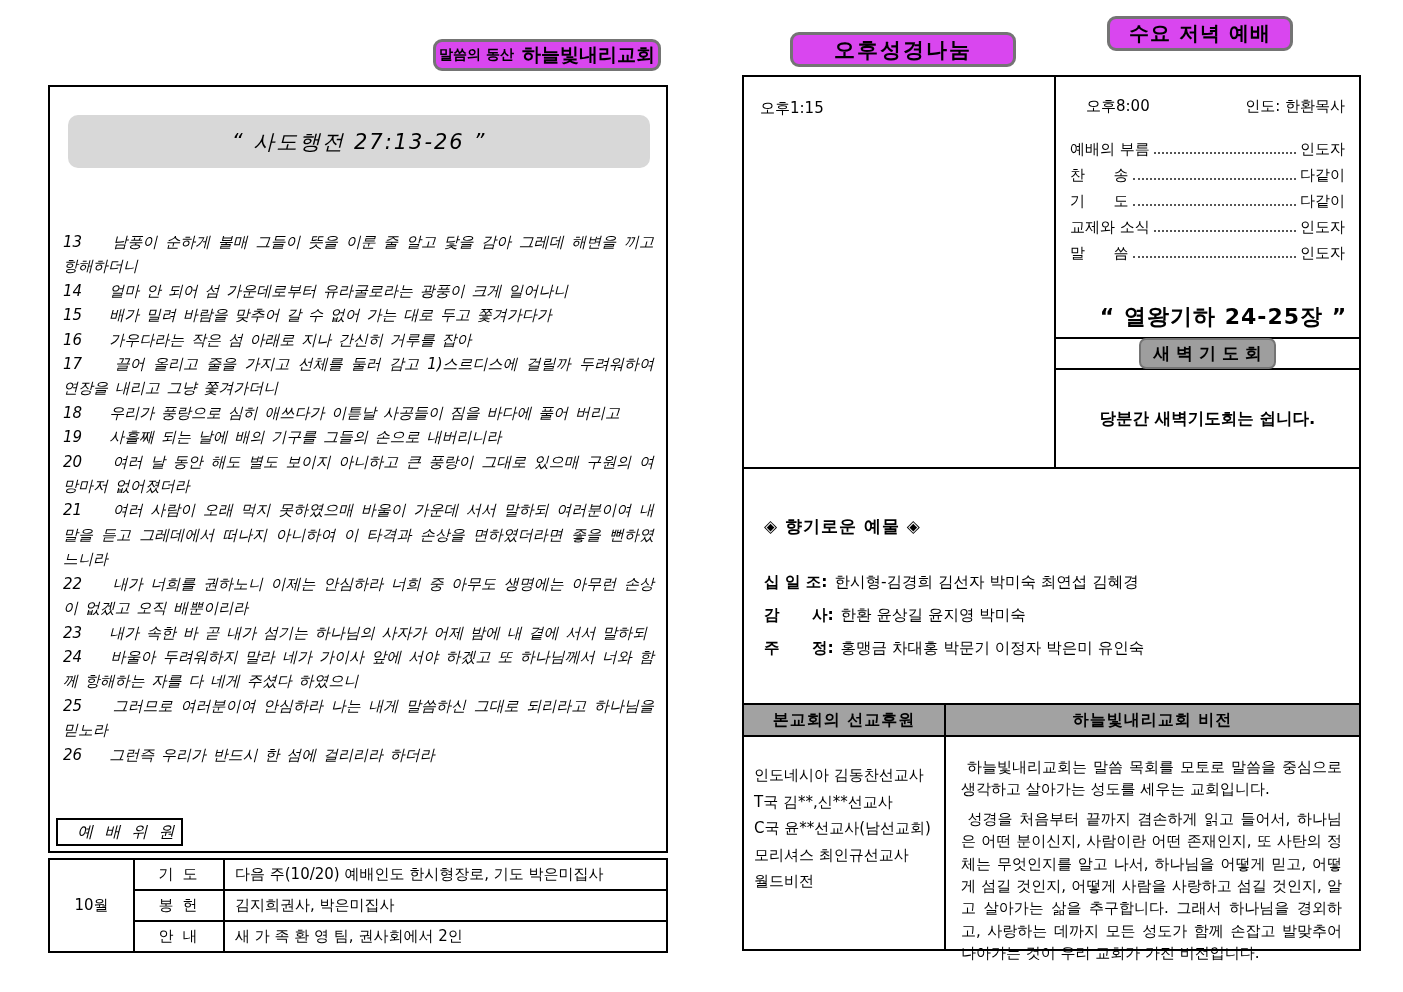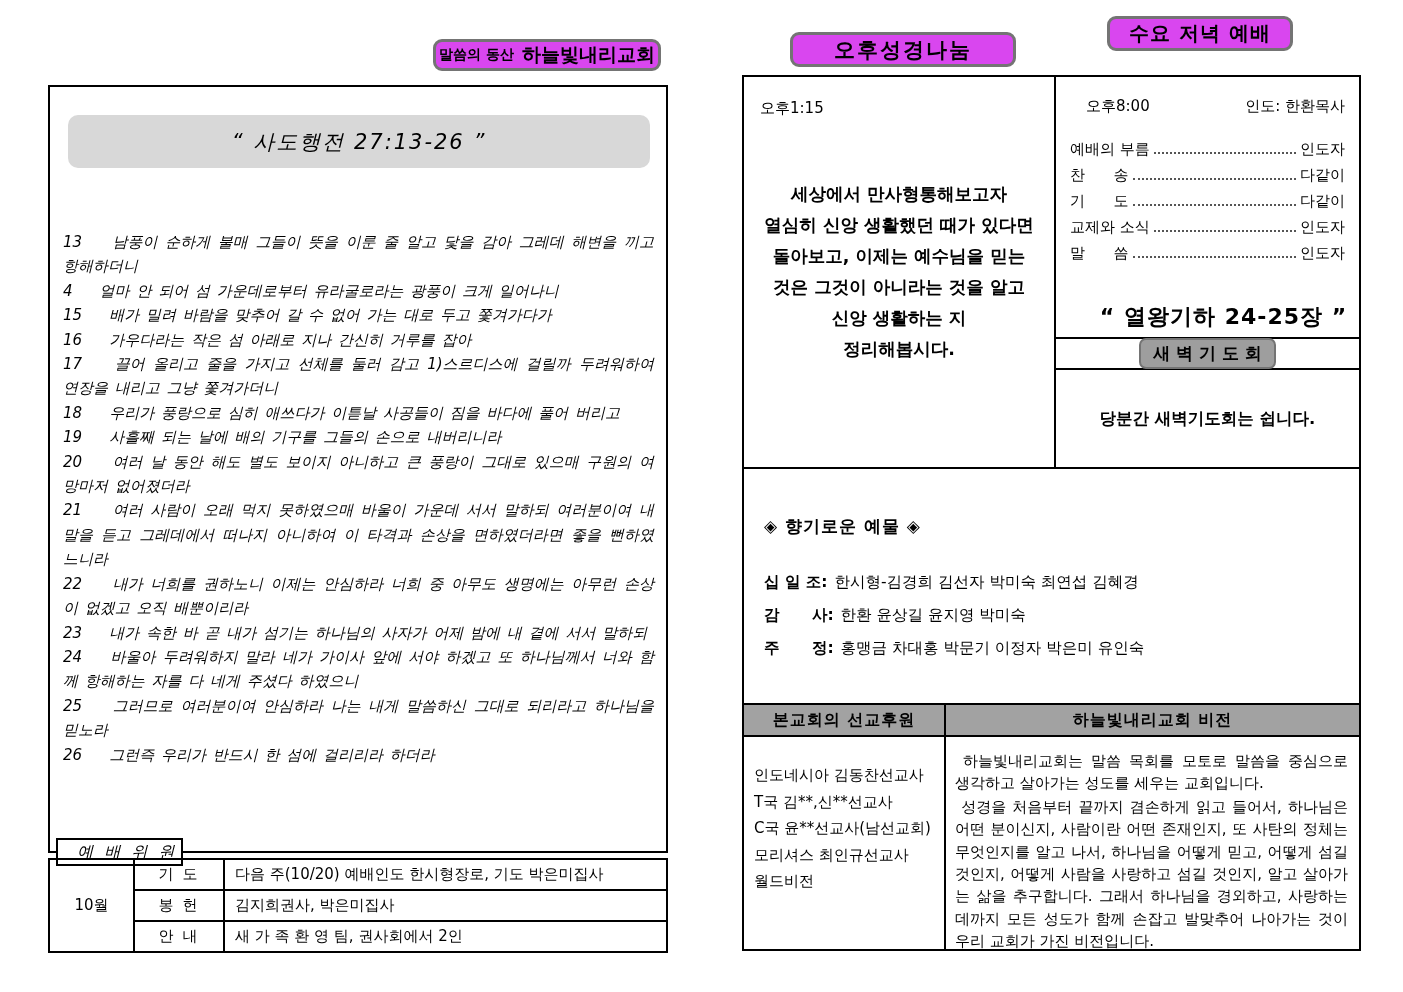--- a/index.html
+++ b/index.html
@@ -24,21 +24,21 @@
   
   #left-page { left:48px; top:85px; width:620px; height:768px;font-style:italic; }
   #title-bar {
     position:absolute; left:18px; right:16px; top:28px; height:53px;
     background:#d8d8d8; border-radius:10px; display:flex; align-items:center;
     justify-content:center; font-size:21px; letter-spacing:2px;
   }
   #scripture { position:absolute; left:13px; right:12px; top:143px; font-size:15px; line-height:24.4px; }
   #scripture p { margin:0; text-align:justify; white-space:pre-wrap; word-spacing:2px; }
   #committee-box {
-    position:absolute; left:6px; top:751px; width:127px; height:28px;
+    position:absolute; left:6px; top:731px; width:127px; height:28px;
     border:2px solid #000; background:#fff; box-sizing:border-box;
     display:flex; align-items:center; justify-content:center; font-size:16px; letter-spacing:3px;padding-left:16px;
   }
   #duty-table { position:absolute; left:48px; top:858px; width:620px; border-collapse:collapse; table-layout:fixed; }
   #duty-table td { border:2px solid #000; font-size:15px; height:29px; padding:0 10px; }
   #duty-table td.c { text-align:center; padding:0 2px; letter-spacing:2px; }
   #duty-table td.month { letter-spacing:0; }
 
   
   #right-page { left:742px; top:75px; width:619px; height:876px; display:flex; flex-direction:column; }
@@ -74,38 +74,38 @@
 
   .bottom-table { flex:1; display:flex; flex-direction:column; min-height:0; }
   .bt-header { display:flex; height:30px; border-bottom:2px solid #000; background:#a2a2a2; font-weight:bold; }
   .bt-h-left  { width:202px; border-right:2px solid #000; display:flex; align-items:center; justify-content:center;
                 font-size:16px; box-sizing:border-box; letter-spacing:1px; }
   .bt-h-right { flex:1; display:flex; align-items:center; justify-content:center; font-size:16px; letter-spacing:1px; }
   .bt-body { flex:1; display:flex; min-height:0; }
   .bt-missions { width:202px; border-right:2px solid #000; box-sizing:border-box;
                  padding:25px 6px 0 10px; font-size:15px; line-height:26.5px; }
   .bt-vision { flex:1; padding:12px 10px 0 8px; font-size:15px; line-height:22.4px; min-width:0; }
-  .bt-vision p { margin:1px; text-align:justify; white-space:pre-wrap; }
+  .bt-vision p { margin:7px; text-align:justify; white-space:pre-wrap; }
 </style>
 </head>
 <body>
 
 <div class="badge" id="badge-left">
   <span class="prefix">말씀의 동산</span>
   <span class="name">하늘빛내리교회</span>
 </div>
 <div class="badge" id="badge-bible">오후성경나눔</div>
 <div class="badge" id="badge-wed">수요 저녁 예배</div>
 
 <div class="page" id="left-page">
   <div id="title-bar">“ 사도행전 27:13-26 ”</div>
 
   <div id="scripture">
     <p>13    남풍이 순하게 불매 그들이 뜻을 이룬 줄 알고 닻을 감아 그레데 해변을 끼고 항해하더니</p>
-    <p>4    얼마 안 되어 섬 가운데로부터 유라굴로라는 광풍이 크게 일어나니</p>
+    <p>14    얼마 안 되어 섬 가운데로부터 유라굴로라는 광풍이 크게 일어나니</p>
     <p>15    배가 밀려 바람을 맞추어 갈 수 없어 가는 대로 두고 쫓겨가다가</p>
     <p>16    가우다라는 작은 섬 아래로 지나 간신히 거루를 잡아</p>
     <p>17    끌어 올리고 줄을 가지고 선체를 둘러 감고 1)스르디스에 걸릴까 두려워하여 연장을 내리고 그냥 쫓겨가더니</p>
     <p>18    우리가 풍랑으로 심히 애쓰다가 이튿날 사공들이 짐을 바다에 풀어 버리고</p>
     <p>19    사흘째 되는 날에 배의 기구를 그들의 손으로 내버리니라</p>
     <p>20    여러 날 동안 해도 별도 보이지 아니하고 큰 풍랑이 그대로 있으매 구원의 여망마저 없어졌더라</p>
     <p>21    여러 사람이 오래 먹지 못하였으매 바울이 가운데 서서 말하되 여러분이여 내 말을 듣고 그레데에서 떠나지 아니하여 이 타격과 손상을 면하였더라면 좋을 뻔하였느니라</p>
     <p>22    내가 너희를 권하노니 이제는 안심하라 너희 중 아무도 생명에는 아무런 손상이 없겠고 오직 배뿐이리라</p>
     <p>23    내가 속한 바 곧 내가 섬기는 하나님의 사자가 어제 밤에 내 곁에 서서 말하되</p>
     <p>24    바울아 두려워하지 말라 네가 가이사 앞에 서야 하겠고 또 하나님께서 너와 함께 항해하는 자를 다 네게 주셨다 하였으니</p>
@@ -137,28 +137,20 @@
     <td>새 가 족 환 영 팀, 권사회에서 2인</td>
   </tr>
 </tbody>
   </table>
 
 <div class="page" id="right-page">
 
   <div class="top-section">
     <div class="bible-col">
       <div class="bible-time">오후1:15</div>
-      <div class="bible-msg">
-        <div>세상에서 만사형통해보고자</div>
-        <div>열심히 신앙 생활했던 때가 있다면</div>
-        <div>돌아보고, 이제는 예수님을 믿는</div>
-        <div>것은 그것이 아니라는 것을 알고</div>
-        <div>신앙 생활하는 지</div>
-        <div>정리해봅시다.</div>
-      </div>
     </div>
 
     <div class="wed-col">
       <div class="wed-main">
         <div class="wed-times">
           <span>오후8:00</span>
           <span>인도: 한환목사</span>
         </div>
         <div class="order-list">
           <div class="order-row">

